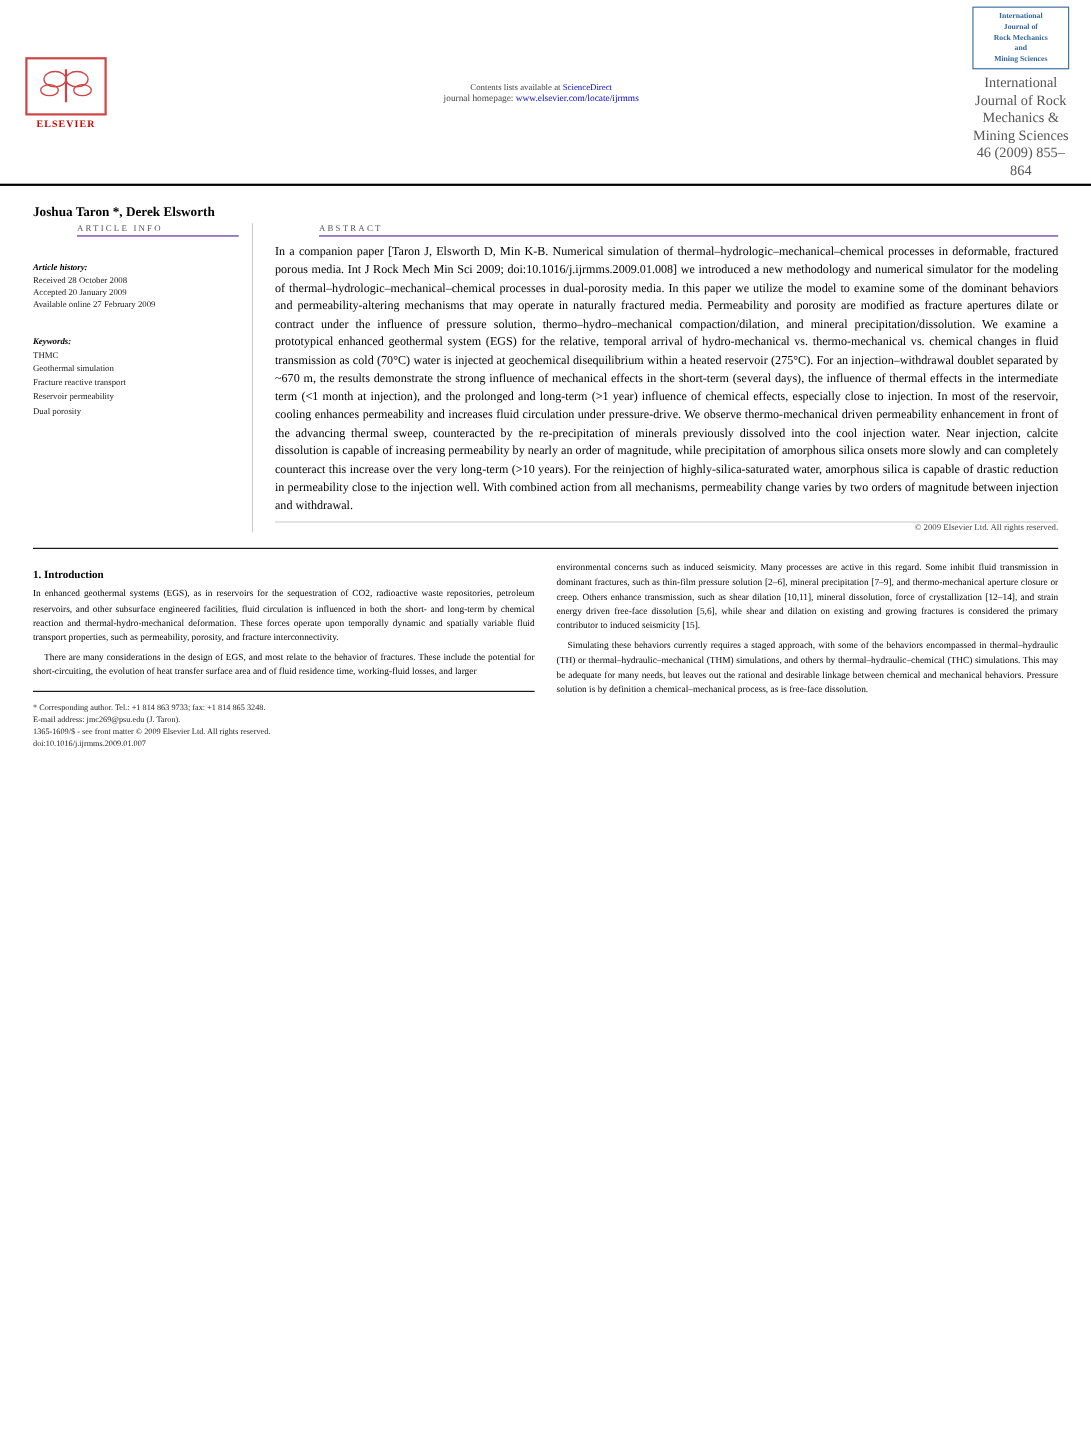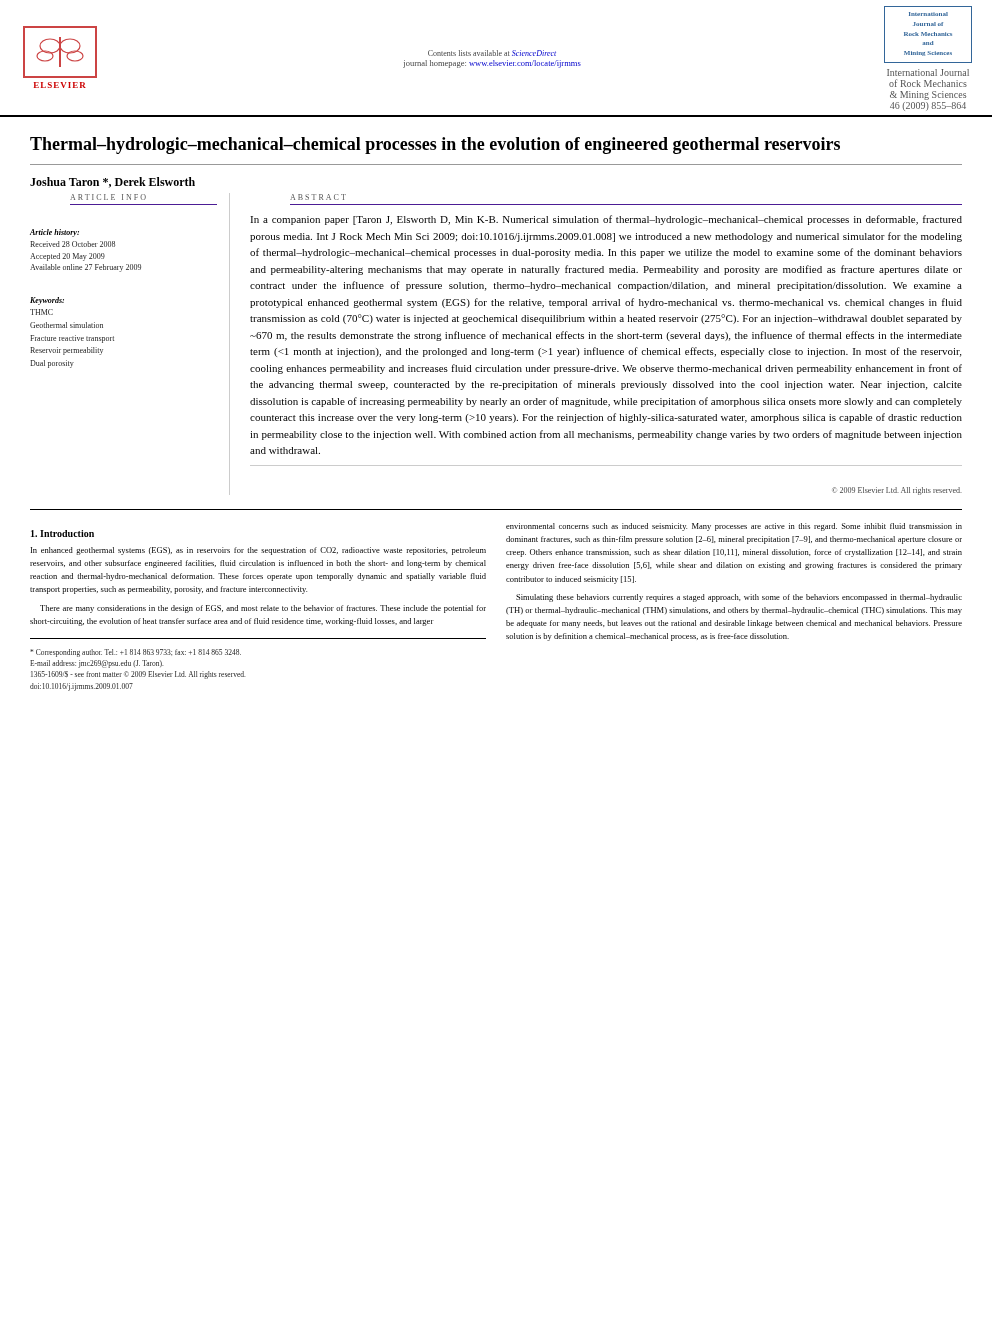--- a/index.html
+++ b/index.html
@@ -24,21 +24,20 @@
       text-align: center;
       flex: 1;
     }
     .journal-header-center .contents-line {
       font-size: 8px;
       color: #444;
     }
     .journal-header-center .contents-line a {
       color: #0000cc;
       text-decoration: none;
-      font-style: italic;
     }
     .journal-title-big {
       font-size: 20px;
       font-weight: bold;
       color: #1a1a2e;
       line-height: 1.2;
     }
     .journal-homepage {
       font-size: 8.5px;
       color: #444;
@@ -167,21 +166,21 @@
     .abstract-text p {
       margin-bottom: 4px;
     }
 
     .copyright-line {
       font-size: 8px;
       color: #444;
       text-align: right;
       margin-top: 6px;
       border-top: 1px solid #ccc;
-      padding-top: 20px;
+      padding-top: 0;
     }
 
     
     .body-divider {
       border-top: 1px solid #000;
       margin: 10px 0;
     }
 
     
     .body-two-col {
@@ -255,38 +254,37 @@
     <div class="journal-homepage">
       <span>journal homepage:</span>
       <a href="#">www.elsevier.com/locate/ijrmms</a>
     </div>
   </div>
 
   <div class="journal-logo-right">
     <div class="journal-logo-box">
       <div style="font-size:7px;color:#336699;font-weight:bold;line-height:1.4;">International<br>Journal of<br>Rock Mechanics<br>and<br>Mining Sciences</div>
     </div>
-    <div class="journal-issue" style="font-size:10px;margin-top:4px;white-space:normal;text-align:center;">International Journal of Rock Mechanics &amp; Mining Sciences 46 (2009) 855–864</div>
+    <div class="journal-issue" style="font-size:13px;margin-top:4px;white-space:normal;text-align:center;">International Journal of Rock Mechanics &amp; Mining Sciences 46 (2009) 855–864</div>
   </div>
 </div>
 
 <div class="main-content">
 
-  <div class="article-title">Thermal–hydrologic–mechanical–chemical processes in the evolution of engineered geothermal reservoirs</div>
 
   <div class="authors">Joshua Taron *, Derek Elsworth</div>
 
   <div class="two-col">
 
     <div class="col-left article-info-section">
       <div class="section-heading">ARTICLE INFO</div>
 
       <div class="info-subheading">Article history:</div>
       <div class="info-line">Received 28 October 2008</div>
-      <div class="info-line">Accepted 20 May 2009</div>
+      <div class="info-line">Accepted 20 January 2009</div>
       <div class="info-line">Available online 27 February 2009</div>
 
       <div class="info-subheading">Keywords:</div>
       <div class="keywords-list">
         <div>THMC</div>
         <div>Geothermal simulation</div>
         <div>Fracture reactive transport</div>
         <div>Reservoir permeability</div>
         <div>Dual porosity</div>
       </div>

